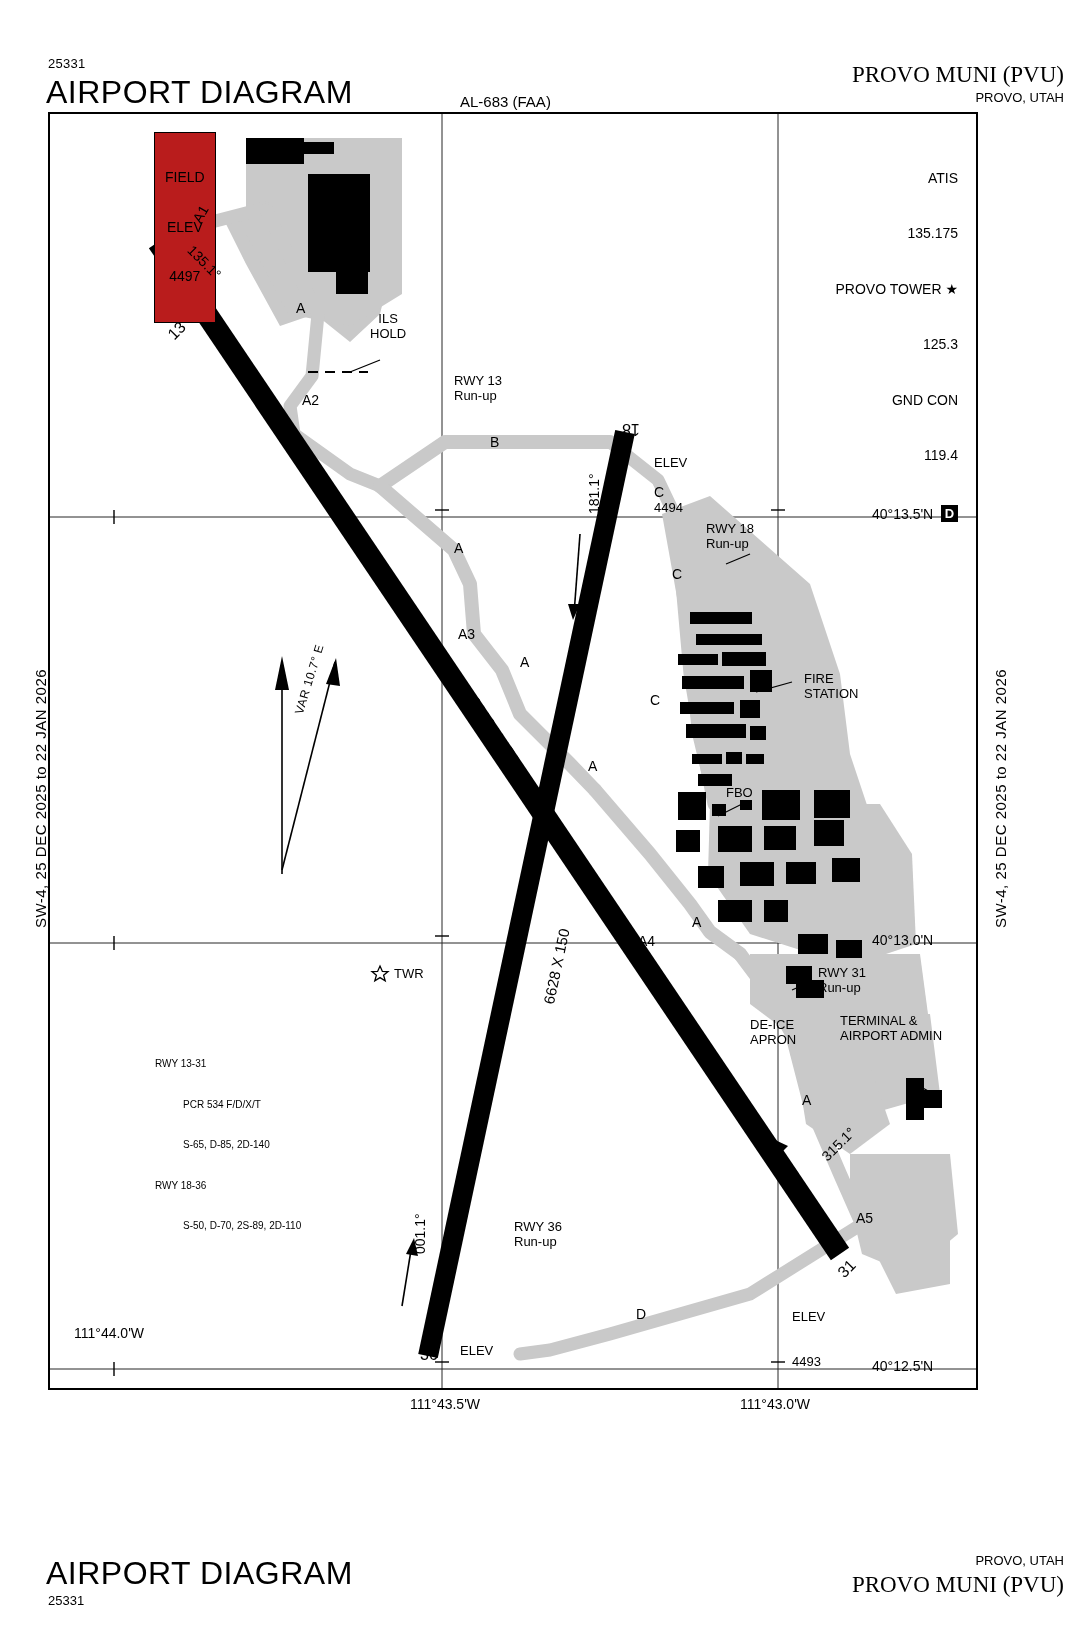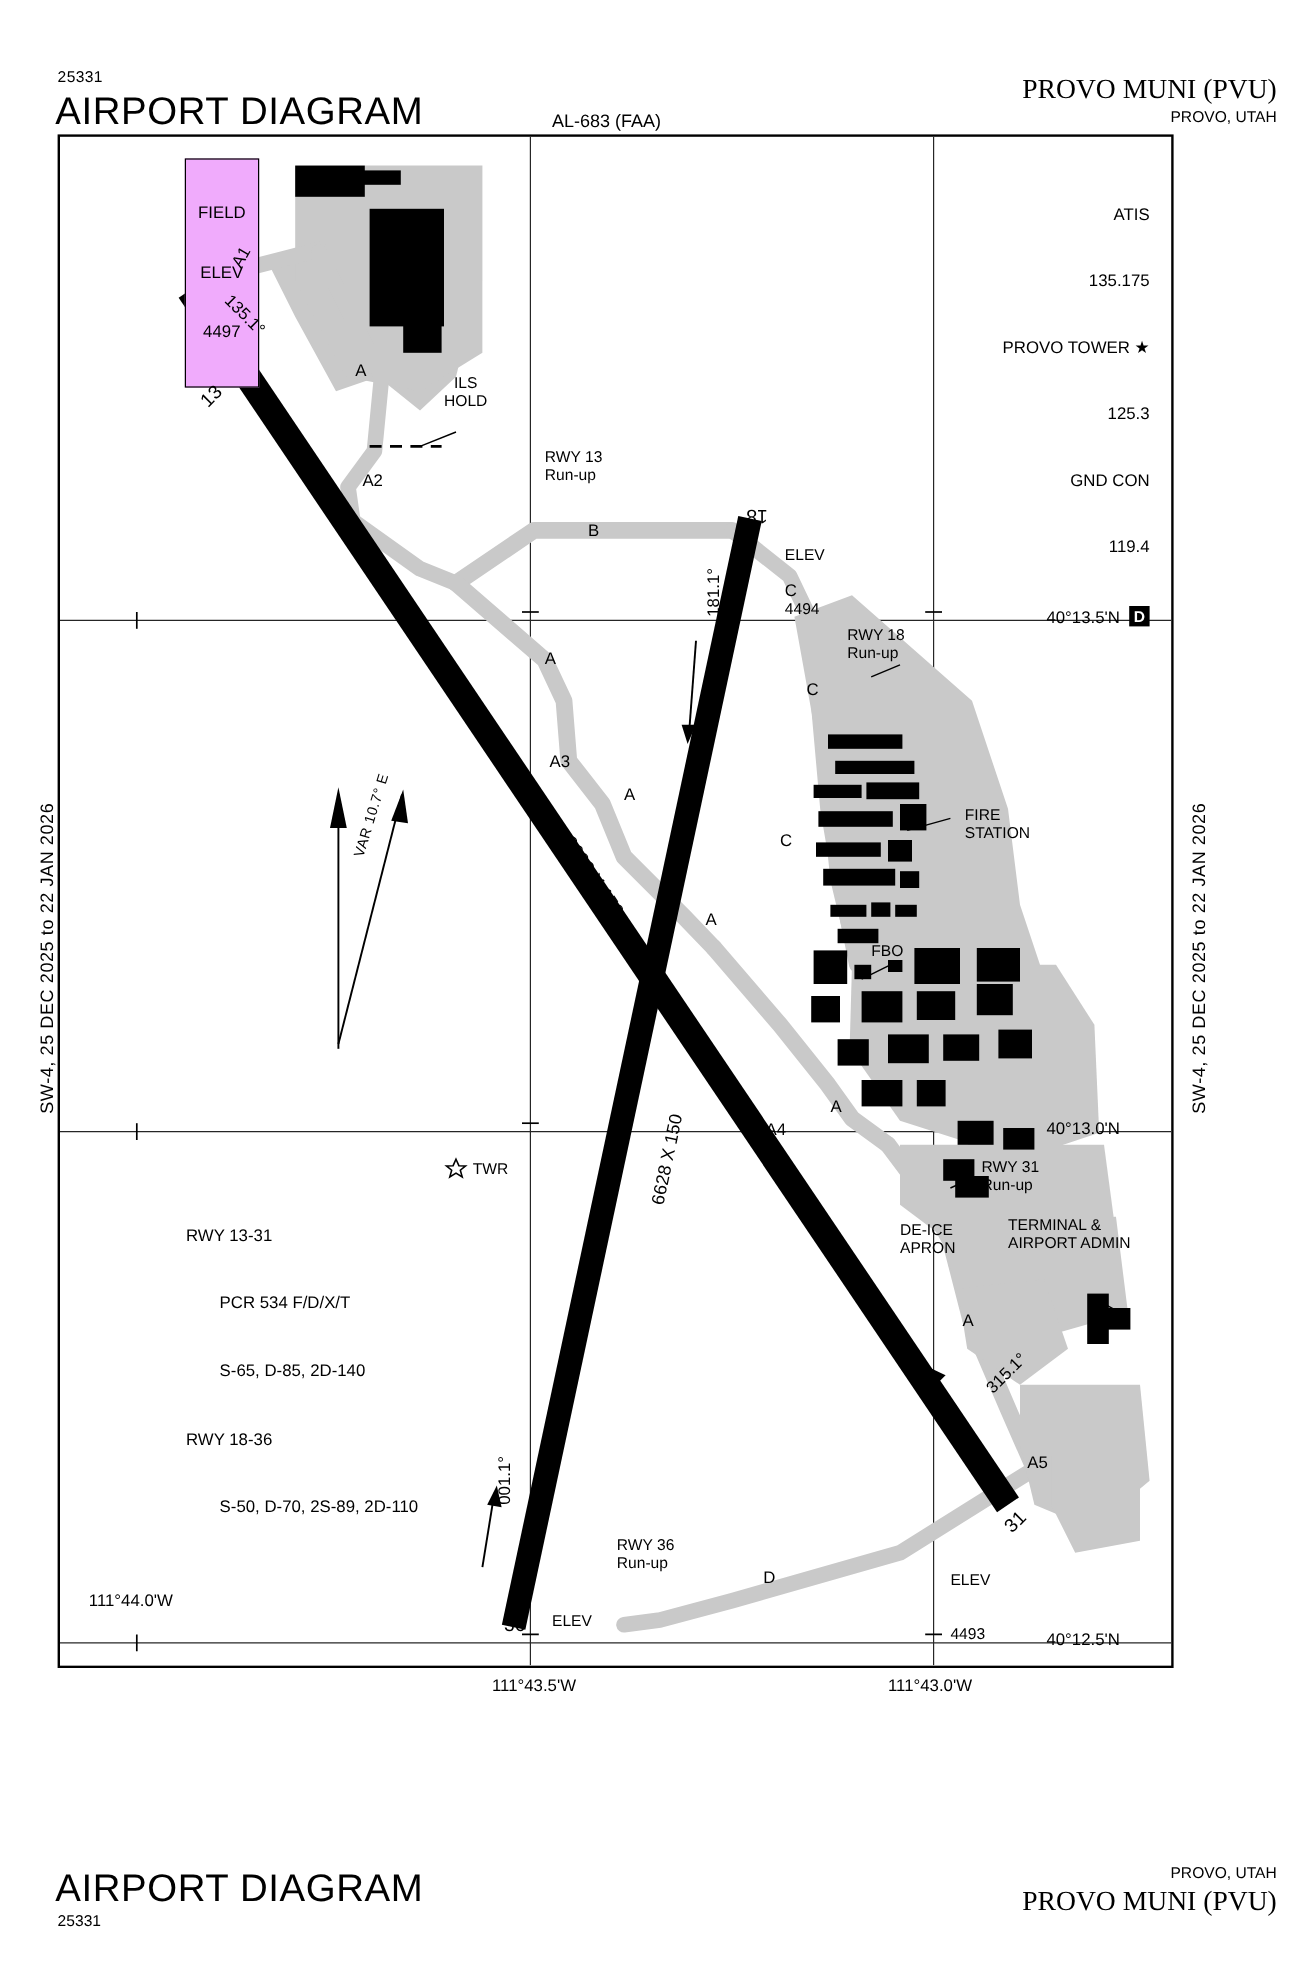--- a/index.html
+++ b/index.html
@@ -128,41 +128,41 @@
     margin-top: 4px;
   }
 
   #field-elev-box {
     left: 104px; top: 18px;
     border: 1.6px solid #000;
     padding: 3px 10px 4px 10px;
     text-align: center;
     font-size: 14px;
     line-height: 1.18;
-    background: #f0abfc;
+    background: #b91c1c;
   }
 
   #var-block {
     left: 130px; top: 730px;
     width: 260px;
     text-align: center;
     font-size: 14px;
     line-height: 1.25;
   }
   #var-label {
     left: 243px; top: 598px;
     font-size: 12px;
     transform: rotate(-73deg);
     transform-origin: left top;
     letter-spacing: 0.5px;
   }
 
   #pcr-block {
-    left: 105px; top: 868px;
-    font-size: 14px;
+    left: 105px; top: 916px;
+    font-size: 10px;
     line-height: 1.35;
   }
   #pcr-block .indent { padding-left: 28px; }
 
   #caution-block {
     left: 5px; top: 1027px;
     font-size: 14px;
     line-height: 1.38;
   }
   #caution-block .ul {
@@ -403,21 +403,21 @@
       <div>ELEV</div>
       <div>4493</div>
     </div>
 
     <div class="maplabel" style="left:404px; top:260px;">RWY 13
 Run-up</div>
     <div class="maplabel" style="left:656px; top:408px;">RWY 18
 Run-up</div>
     <div class="maplabel" style="left:768px; top:852px;">RWY 31
 Run-up</div>
-    <div class="maplabel" style="left:464px; top:1167px;">RWY 36
+    <div class="maplabel" style="left:464px; top:1106px;">RWY 36
 Run-up</div>
 
     <div class="maplabel center" style="left:320px; top:198px;">ILS
 HOLD</div>
     <div class="maplabel" style="left:754px; top:558px;">FIRE
 STATION</div>
     <div class="maplabel" style="left:676px; top:672px;">FBO</div>
     <div class="maplabel" style="left:700px; top:904px;">DE-ICE
 APRON</div>
     <div class="maplabel" style="left:790px; top:900px;">TERMINAL &amp;

